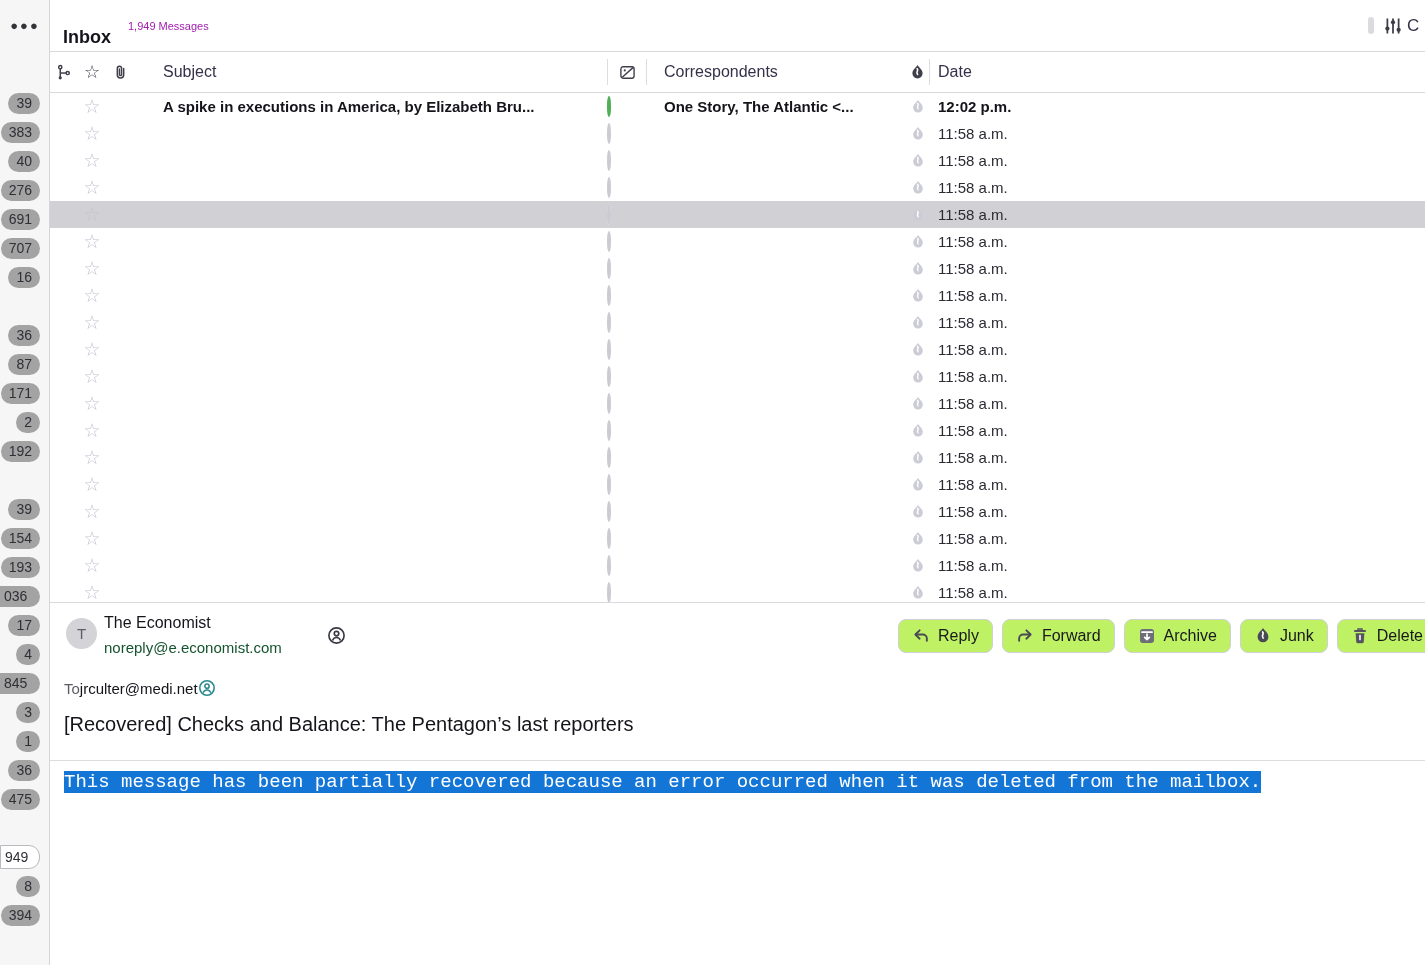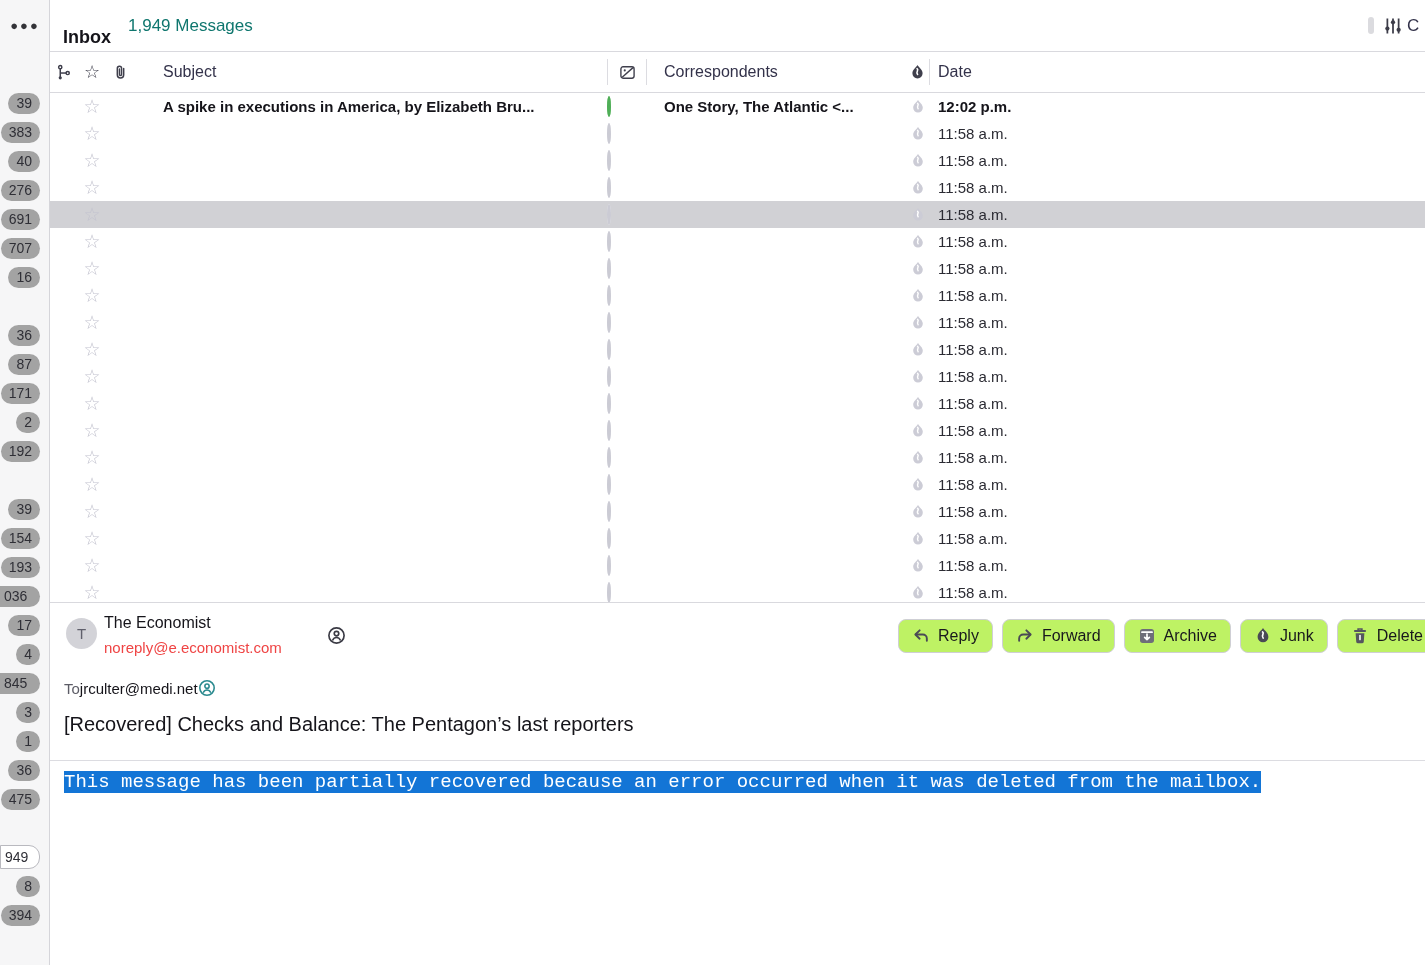--- a/index.html
+++ b/index.html
@@ -19,21 +19,21 @@
          color:#2f2f36;white-space:nowrap;}
   .badge.clipped{left:0;border-radius:0 11px 11px 0;text-align:left;padding-left:4px;}
   .badge.selected{background:#ffffff;border:1px solid #b9b9bf;top:2px;height:22px;line-height:22px;}
 
   
   .main{position:absolute;left:50px;top:0;width:1375px;height:965px;}
 
   .list-header{position:relative;height:51px;border-bottom:1px solid #d9d9de;
                display:flex;align-items:center;}
   .list-title{font-size:18px;font-weight:700;margin-left:13px;margin-top:24px;}
-  .list-count{font-size:17px;color:#0f766e;margin-left:17px;}
+  .list-count{font-size:11px;color:#a21caf;margin-left:17px;}
   .lh-right{position:absolute;right:0;top:0;height:51px;display:flex;align-items:center;}
   .pill-ind{width:6px;height:17px;border-radius:3px;background:#dbdbdf;margin-right:9px;}
   .display-opts{width:20px;height:20px;color:#3c3c48;cursor:pointer;margin-right:4px;}
   .clipped-c{font-size:17px;color:#33324a;width:18px;overflow:hidden;}
 
   
   .grid{display:grid;grid-template-columns:28px 28px 28px 473px 40px 258px 25px 1fr;
         align-items:center;}
   .col-header{height:40px;border-bottom:1px solid #d9d9de;color:#33324a;font-size:16px;}
   .col-header .hcell{display:flex;align-items:center;height:26px;}
@@ -60,21 +60,21 @@
   .rflame{width:16px;height:16px;color:#ccccd6;margin:0 auto;display:block;cursor:pointer;}
 
   
   .msg{position:absolute;left:0;top:602px;width:1375px;height:363px;border-top:1px solid #d9d9de;
        box-sizing:border-box;}
   .msg-head{position:relative;height:158px;border-bottom:1px solid #dcdce1;box-sizing:border-box;}
   .avatar{position:absolute;left:16px;top:15px;width:31px;height:31px;border-radius:50%;
           background:#d3d3d8;color:#5f5f6b;font-size:15px;display:flex;align-items:center;
           justify-content:center;}
   .sender-name{position:absolute;left:54px;top:11px;font-size:16px;color:#15141a;}
-  .sender-email{position:absolute;left:54px;top:36px;font-size:15px;color:#ef4444;}
+  .sender-email{position:absolute;left:54px;top:36px;font-size:15px;color:#14532d;}
   .contact-ic{position:absolute;left:277px;top:23px;width:19px;height:19px;color:#3a3a44;cursor:pointer;}
   .to-row{position:absolute;left:14px;top:76px;font-size:15px;display:flex;align-items:center;gap:0;}
   .to-label{color:#5c5c66;}
   .to-ic{width:18px;height:18px;color:#2b8a8f;cursor:pointer;}
   .msg-subject{position:absolute;left:14px;top:110px;font-size:20px;color:#15141a;}
   .actions{position:absolute;right:-12px;top:16px;display:flex;gap:9px;}
   .abtn{display:flex;align-items:center;gap:8px;height:34px;padding:0 13px;background:#bef264;
         border:1px solid #cfcfd5;border-radius:8px;font-size:16px;color:#18181d;cursor:pointer;
         font-family:inherit;}
   .abtn svg{width:18px;height:18px;color:#4a4a55;}

